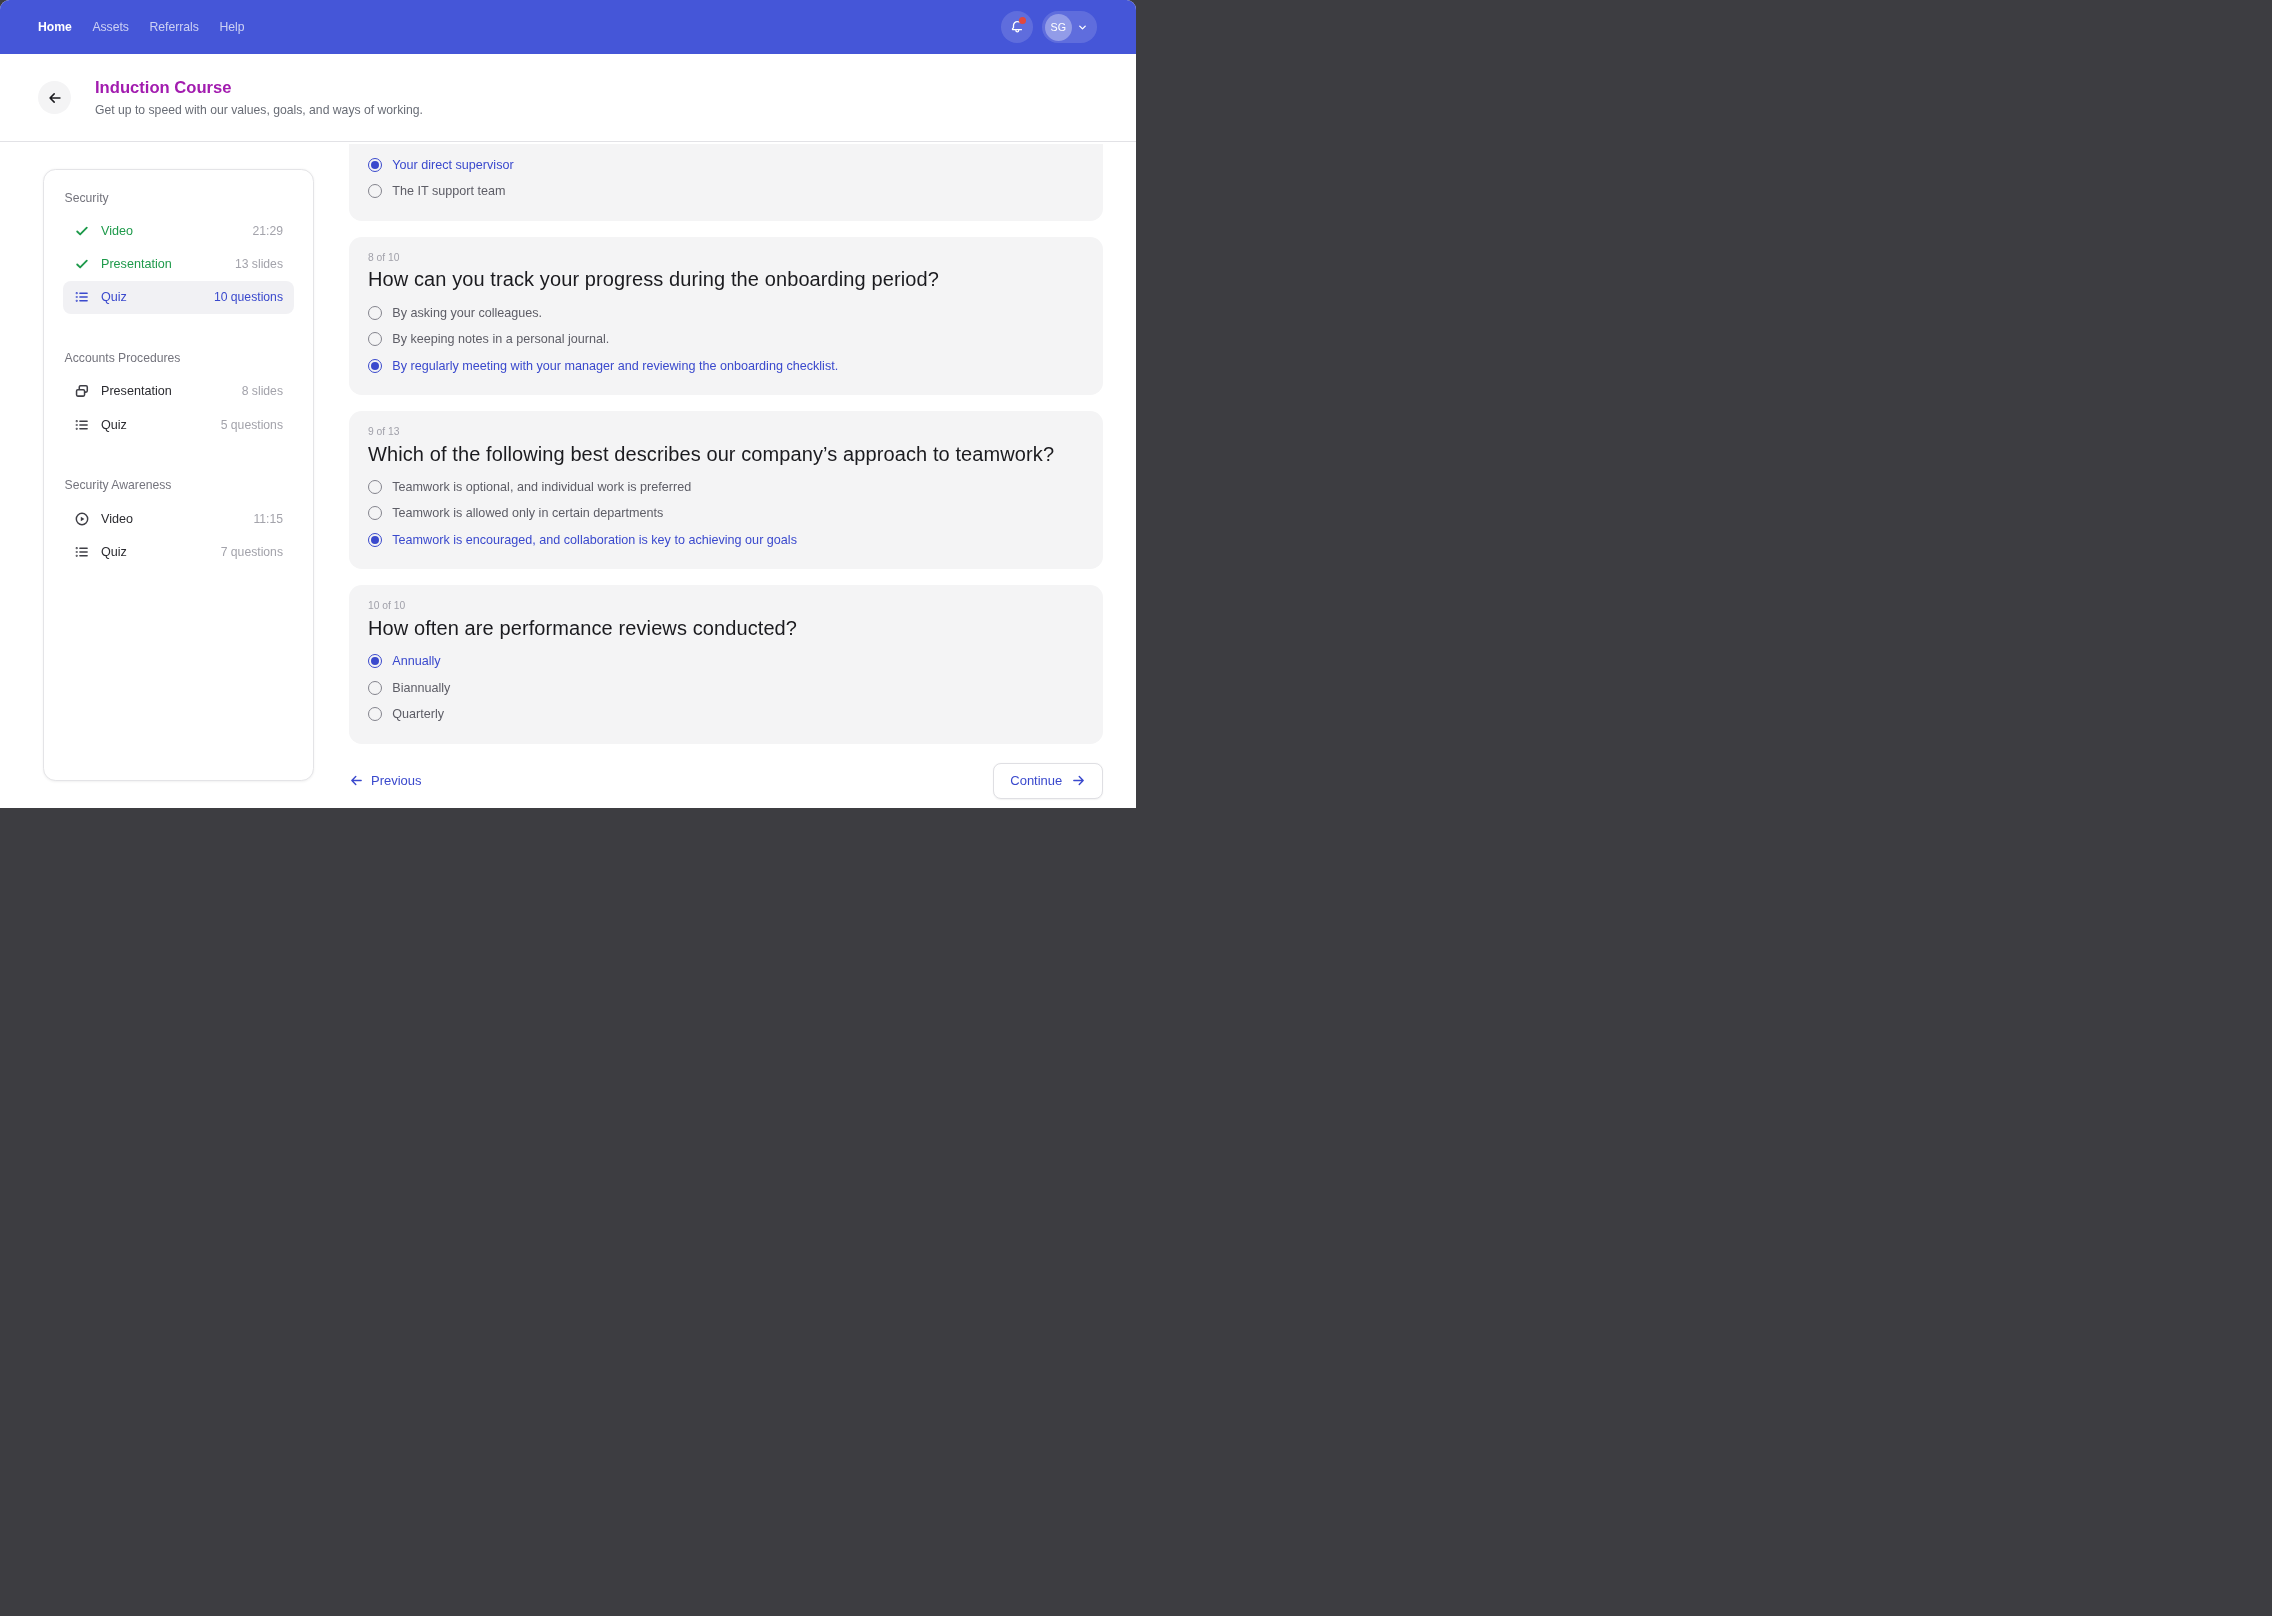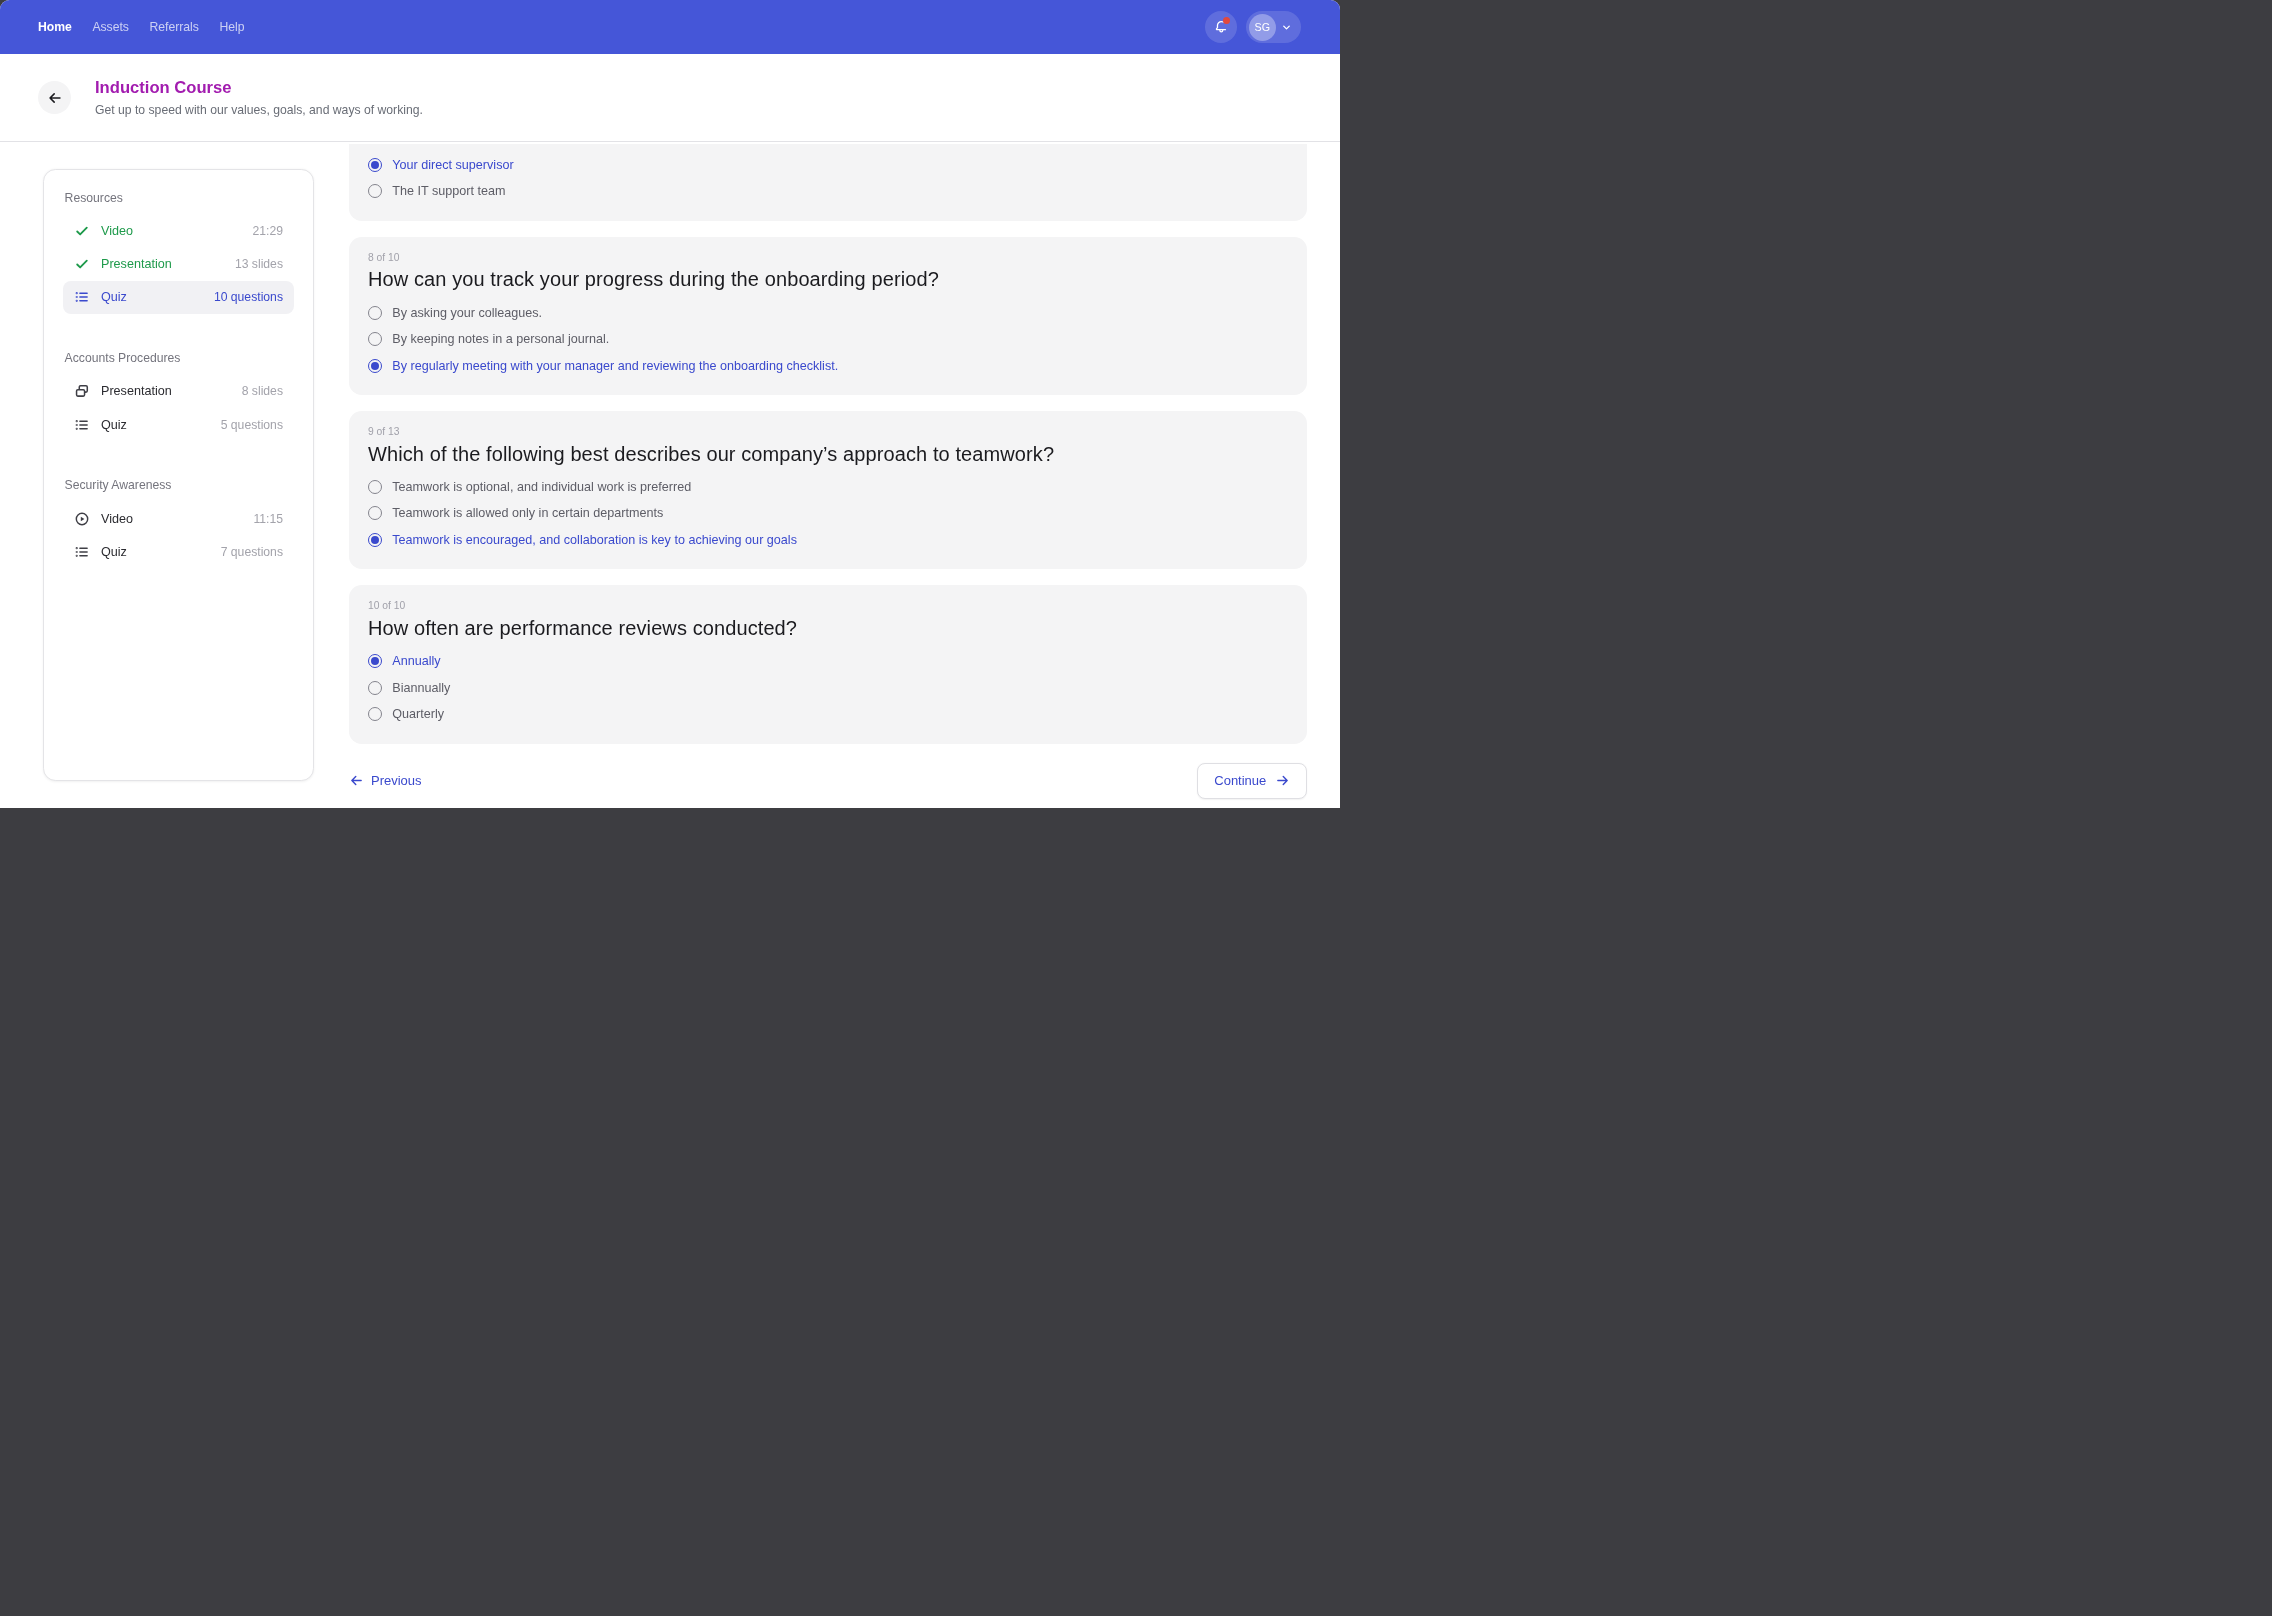--- a/index.html
+++ b/index.html
@@ -3,21 +3,21 @@
 <meta charset="utf-8">
 <style>
   * { box-sizing: border-box; }
   html,body { margin:0; padding:0; }
   body {
     background:#3d3d41;
     font-family:"Liberation Sans", sans-serif;
     -webkit-font-smoothing:antialiased;
   }
   .page {
-    width:1340px; height:808px;
+    width:1136px; height:808px;
     background:#fff;
     border-radius:9.5px 9.5px 0 0;
     overflow:hidden;
     position:relative;
   }
 
   
   .topnav {
     height:54px;
     background:var(--navbar);
@@ -203,21 +203,21 @@
     <div class="header-text">
       <h1>Induction Course</h1>
       <p>Get up to speed with our values, goals, and ways of working.</p>
     </div>
   </header>
 
   <div class="content">
 
     <aside class="sidebar-card">
       <section class="outline-section">
-          <h2>Resources</h2>
+          <h2>Security</h2>
           <div class="outline-item completed">
               <span class="item-icon">
               <svg viewBox="0 0 20 20" fill="none" stroke="currentColor" stroke-width="2.3" stroke-linecap="round" stroke-linejoin="round">
                 <path d="M4 10.6l3.7 3.7L16 5.8"></path>
               </svg>
             </span>
               <span class="item-label">Video</span>
               <span class="item-meta">21:29</span>
             </div>
           <div class="outline-item completed">

